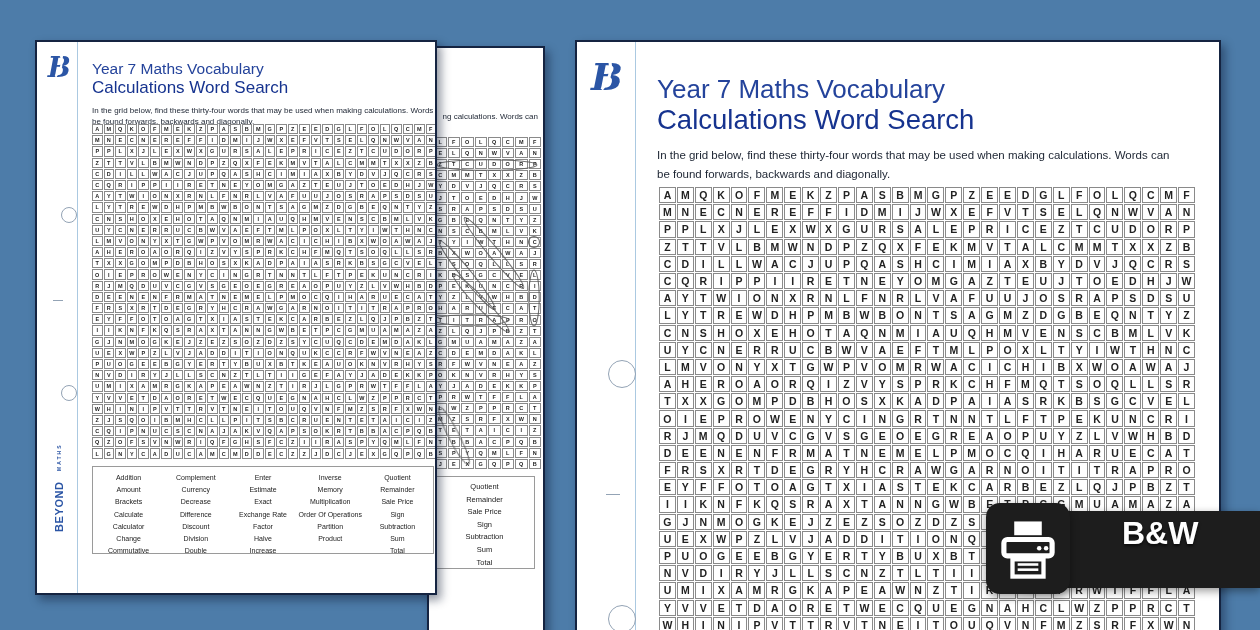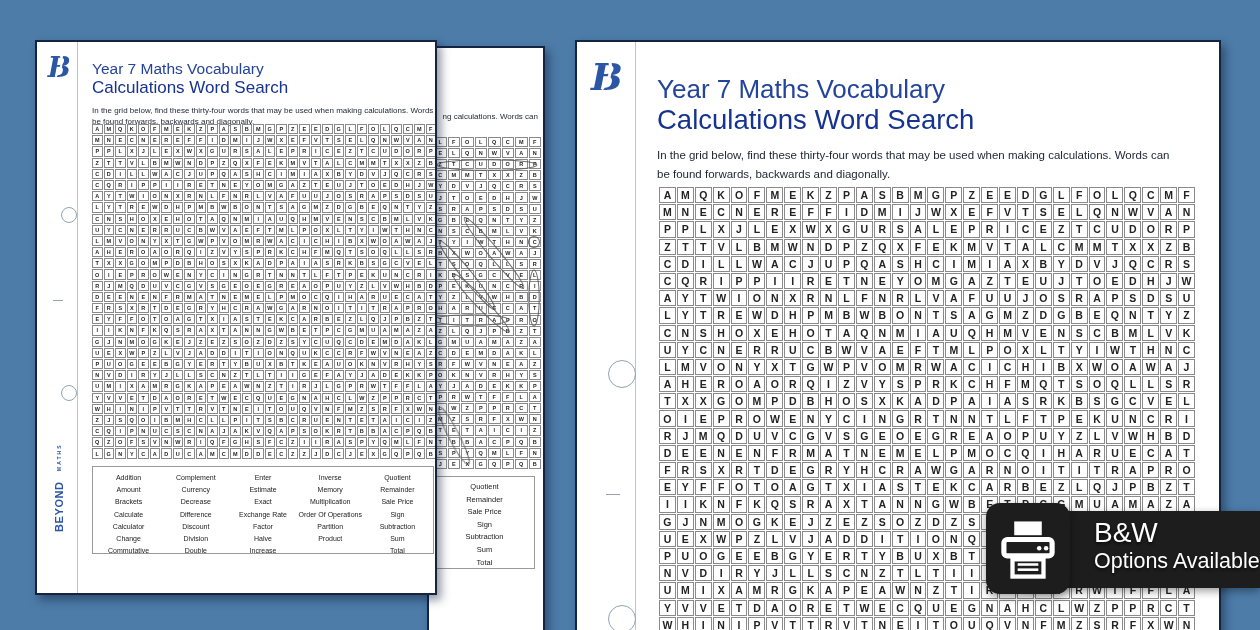--- a/index.html
+++ b/index.html
@@ -60,21 +60,21 @@
   .logo{position:absolute;}
   .left-page .logo{left:10px;top:10px;width:26px;height:30px;}
   .right-page .logo{left:13px;top:13px;width:36px;height:42px;}
   
   .badge-strip{position:absolute;left:1016px;top:511px;width:244px;height:77px;z-index:9;
     background:#1d1d1d;border-radius:12px 0 0 12px;box-shadow:0 3px 9px rgba(0,0,0,.4);}
   .badge-icon{position:absolute;left:986px;top:503px;width:84px;height:91px;z-index:10;
     background:#1d1d1d;border-radius:14px;display:flex;align-items:center;justify-content:center;
     box-shadow:0 3px 9px rgba(0,0,0,.4);}
   .badge-text{position:absolute;left:78px;top:7px;color:#fff;text-shadow:0 2px 3px rgba(0,0,0,.65);}
-  .badge-title{font-size:28px;font-weight:normal;line-height:30px;}
+  .badge-title{font-size:32px;font-weight:bold;line-height:30px;margin-left:28px;}
   .badge-sub{font-size:21.5px;line-height:26px;}
 </style>
 </head>
 <body>
 
 <div class="page answer-page">
   <div class="ans-frag">ng calculations. Words can</div>
   <div class="ans-grid grid">
       <div class="cell">L</div>
       <div class="cell">F</div>
@@ -2106,21 +2106,20 @@
       <div class="cell">F</div>
       <div class="cell">X</div>
       <div class="cell">W</div>
       <div class="cell">N</div>
     </div>
 </div>
 
 <div class="badge-strip">
   <div class="badge-text">
     <div class="badge-title">B&amp;W</div>
-    <div class="badge-sub">Options Available</div>
   </div>
 </div>
 <div class="badge-icon">
   <svg width="62" height="66" viewBox="0 0 72 76">
     <rect x="20" y="6" width="32" height="16" fill="#ffffff"></rect>
     <rect x="8" y="27" width="56" height="19" rx="4" fill="none" stroke="#ffffff" stroke-width="6"></rect>
     <circle cx="49" cy="37" r="2.6" fill="#ffffff"></circle>
     <circle cx="57" cy="37" r="2.6" fill="#ffffff"></circle>
     <rect x="18" y="50" width="36" height="20" fill="none" stroke="#ffffff" stroke-width="5"></rect>
     <line x1="24" y1="56" x2="48" y2="56" stroke="#ffffff" stroke-width="3"></line>

